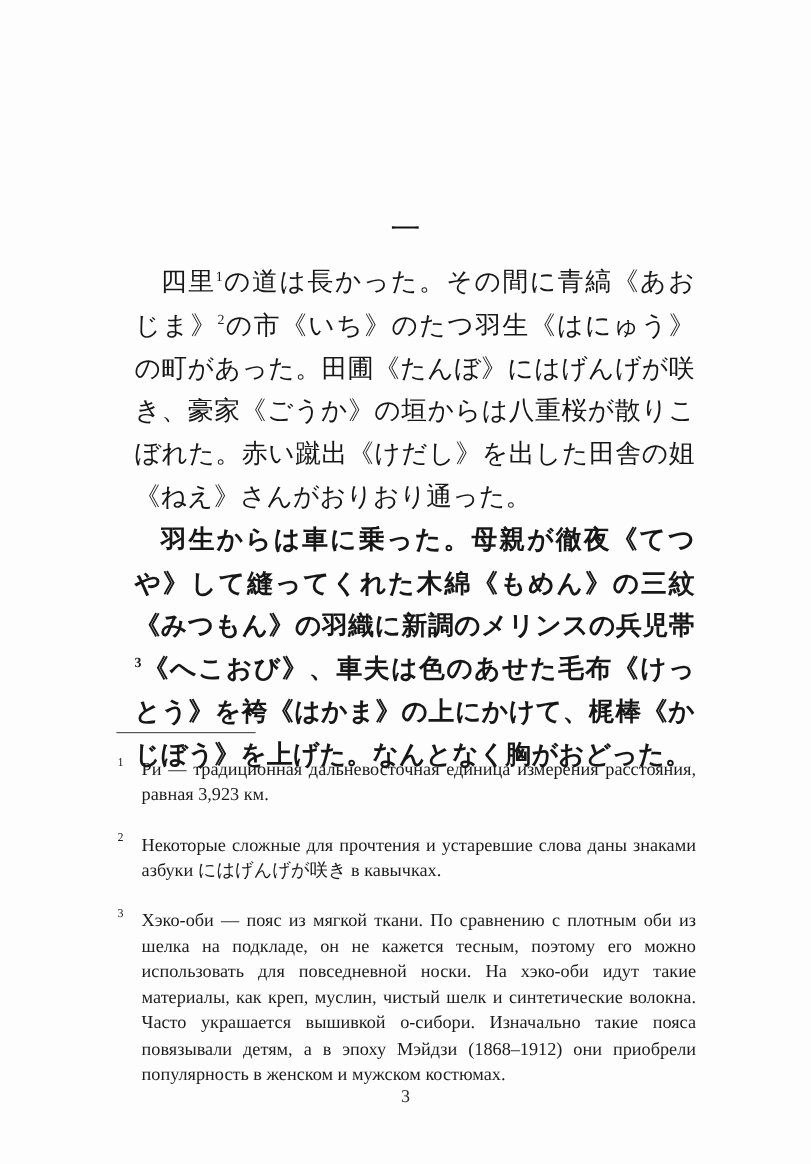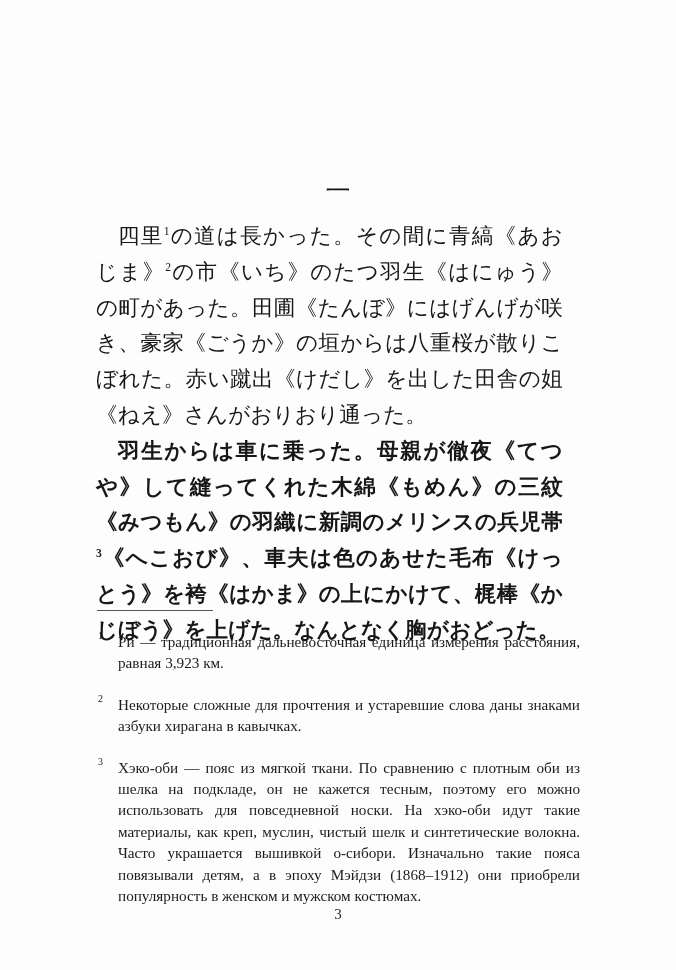--- a/index.html
+++ b/index.html
@@ -34,21 +34,21 @@
     font-size: 25px;
     line-height: 1;
     font-family: "DejaVu Serif", "Liberation Serif", serif;
     color: #111;
     letter-spacing: 0;
   }
 
   
   .body-block {
     position: absolute;
-    left: 96px;
+    left: 112px;
     top: 218px;
     width: 467px;
   }
   .jp-para {
     margin: 0;
     font-family: "DejaVu Serif", "Liberation Serif", serif;
     font-size: 21.5px;
     line-height: 35.8px;
     text-align: justify;
     text-justify: inter-character;
@@ -135,21 +135,21 @@
   <div class="footnotes">
     <div class="fn-rule"></div>
 
     <div class="fn-item">
       <span class="fn-num">1</span>
       <span class="fn-text">Ри — традиционная дальневосточная единица измерения расстояния, равная 3,923 км.</span>
     </div>
 
     <div class="fn-item">
       <span class="fn-num">2</span>
-      <span class="fn-text">Некоторые сложные для прочтения и устаревшие слова даны знаками азбуки хирагана в кавычках.</span>
+      <span class="fn-text">Некоторые сложные для прочтения и устаревшие слова даны знаками азбуки にはげんげが咲き в кавычках.</span>
     </div>
 
     <div class="fn-item">
       <span class="fn-num">3</span>
       <span class="fn-text">Хэко-оби — пояс из мягкой ткани. По сравнению с плотным оби из шелка на подкладе, он не кажется тесным, поэтому его можно использовать для повседневной носки. На хэко-оби идут такие материалы, как креп, муслин, чистый шелк и синтетические волокна. Часто украшается вышивкой о-сибори. Изначально такие пояса повязывали детям, а в эпоху Мэйдзи (1868–1912) они приобрели популярность в женском и мужском костюмах.</span>
     </div>
   </div>
 
   <div class="folio">3</div>
 

